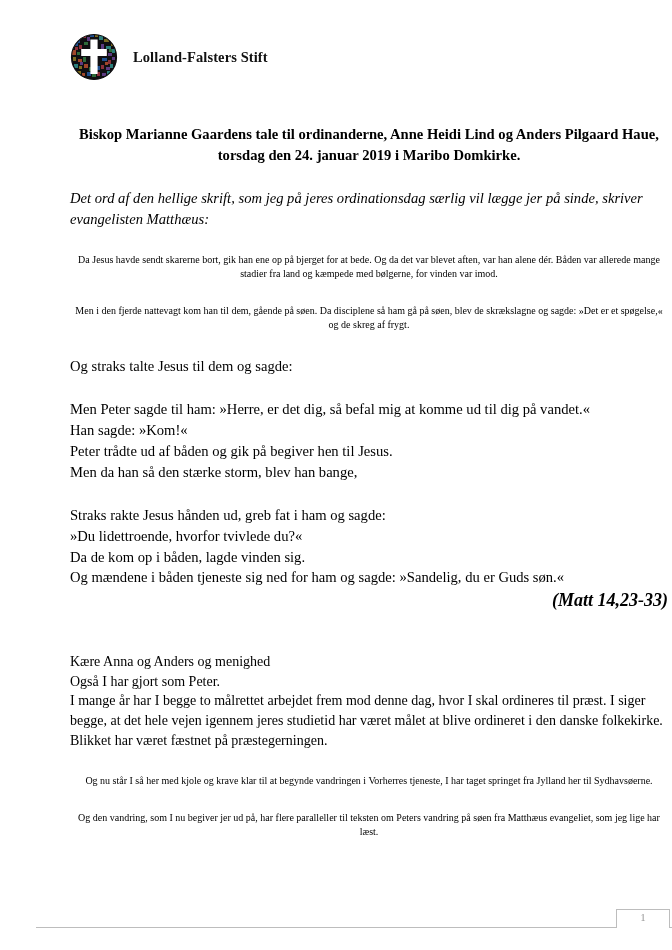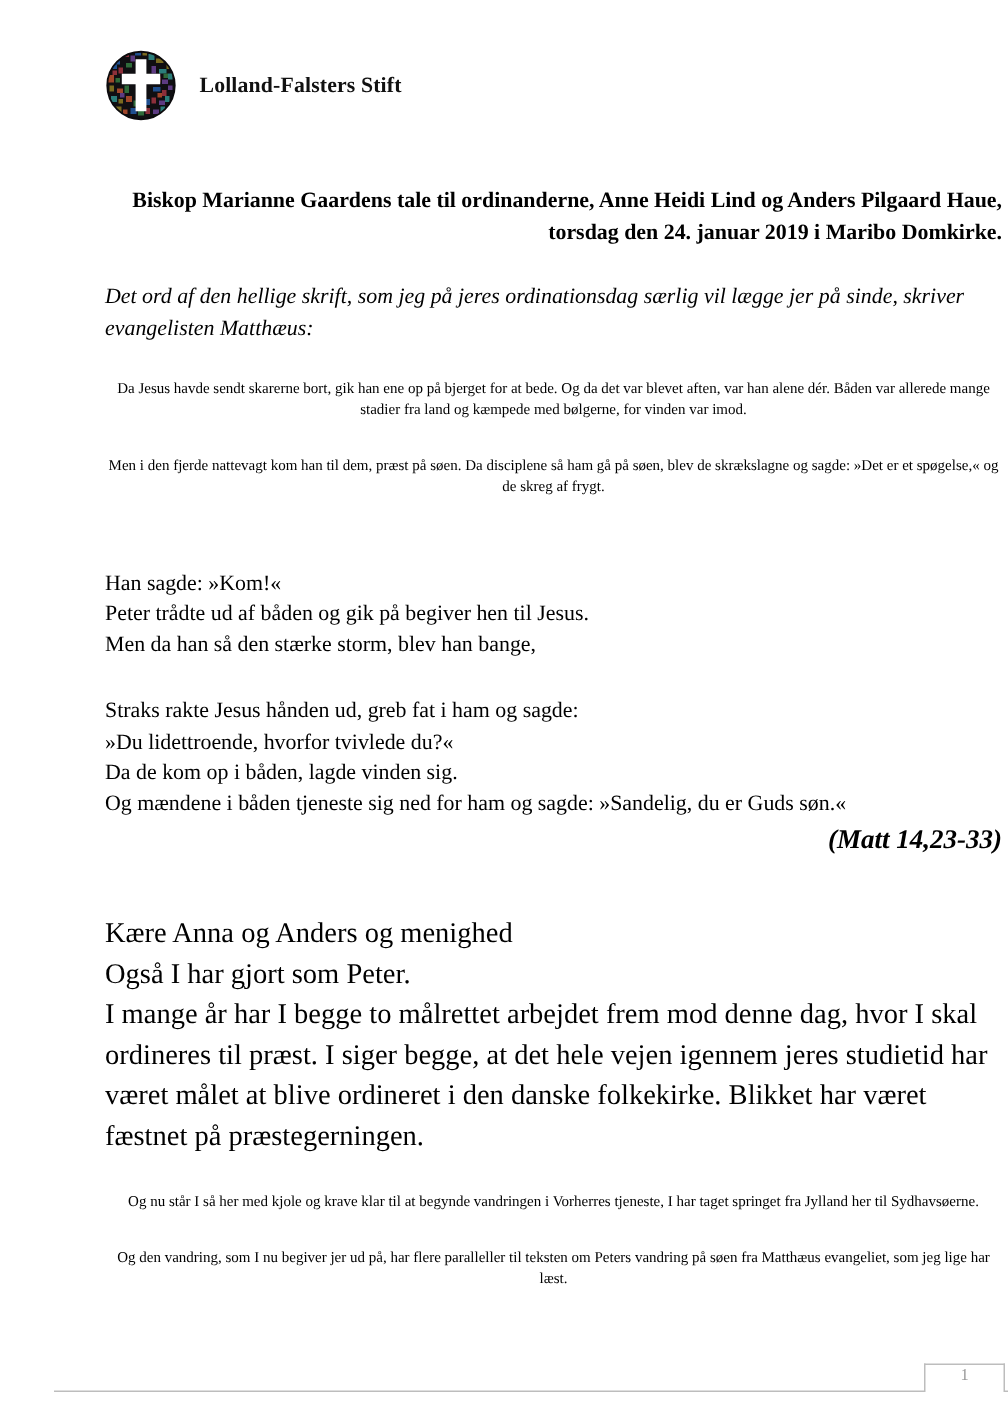--- a/index.html
+++ b/index.html
@@ -61,21 +61,21 @@
     left: 38px;
     top: 124px;
     width: 598px;
   }
 
   .doc-title {
     font-size: 14.6px;
     font-weight: bold;
     line-height: 1.42;
     margin: 0;
-    text-align: right;
+    text-align: center;
   }
 
   .lead-italic {
     font-size: 14.6px;
     font-style: italic;
     line-height: 1.42;
     margin: 0;
     padding-top: 23px;
   }
 
@@ -101,21 +101,21 @@
     line-height: 1.42;
     text-align: right;
     margin: 0;
     padding-top: 0px;
     font-weight: bold;
   }
 
   .gap-large { height: 38px; }
 
   .block-lines {
-    font-size: 19px;
+    font-size: 14px;
     line-height: 1.42;
     margin: 0;
   }
   .block-lines .ln { display: block; }
 
   
   .footer {
     position: absolute;
     left: 0;
     bottom: 0;
@@ -237,26 +237,28 @@
   </div>
 
   <div class="content">
 
     <h1 class="doc-title">Biskop Marianne Gaardens tale til ordinanderne, Anne Heidi Lind og Anders Pilgaard Haue, torsdag den 24. januar 2019 i Maribo Domkirke.</h1>
 
     <p class="lead-italic">Det ord af den hellige skrift, som jeg på jeres ordinationsdag særlig vil lægge jer på sinde, skriver evangelisten Matthæus:</p>
 
     <p class="para">Da Jesus havde sendt skarerne bort, gik han ene op på bjerget for at bede. Og da det var blevet aften, var han alene dér. Båden var allerede mange stadier fra land og kæmpede med bølgerne, for vinden var imod.</p>
 
-    <p class="para">Men i den fjerde nattevagt kom han til dem, præst på søen. Da disciplene så ham gå på søen, blev de skrækslagne og sagde: »Det er et spøgelse,« og de skreg af frygt.</p>
+    <p class="para">Men i den fjerde nattevagt kom han til dem, gående på søen. Da disciplene så ham gå på søen, blev de skrækslagne og sagde: »Det er et spøgelse,« og de skreg af frygt.</p>
 
     <div class="verse-lines">
+      <span class="ln">Og straks talte Jesus til dem og sagde:</span>
     </div>
 
     <div class="verse-lines">
+      <span class="ln">Men Peter sagde til ham: »Herre, er det dig, så befal mig at komme ud til dig på vandet.«</span>
       <span class="ln">Han sagde: »Kom!«</span>
       <span class="ln">Peter trådte ud af båden og gik på begiver hen til Jesus.</span>
       <span class="ln">Men da han så den stærke storm, blev han bange,</span>
     </div>
 
     <div class="verse-lines">
       <span class="ln">Straks rakte Jesus hånden ud, greb fat i ham og sagde:</span>
       <span class="ln">»Du lidettroende, hvorfor tvivlede du?«</span>
       <span class="ln">Da de kom op i båden, lagde vinden sig.</span>
       <span class="ln">Og mændene i båden tjeneste sig ned for ham og sagde: »Sandelig, du er Guds søn.«</span>

